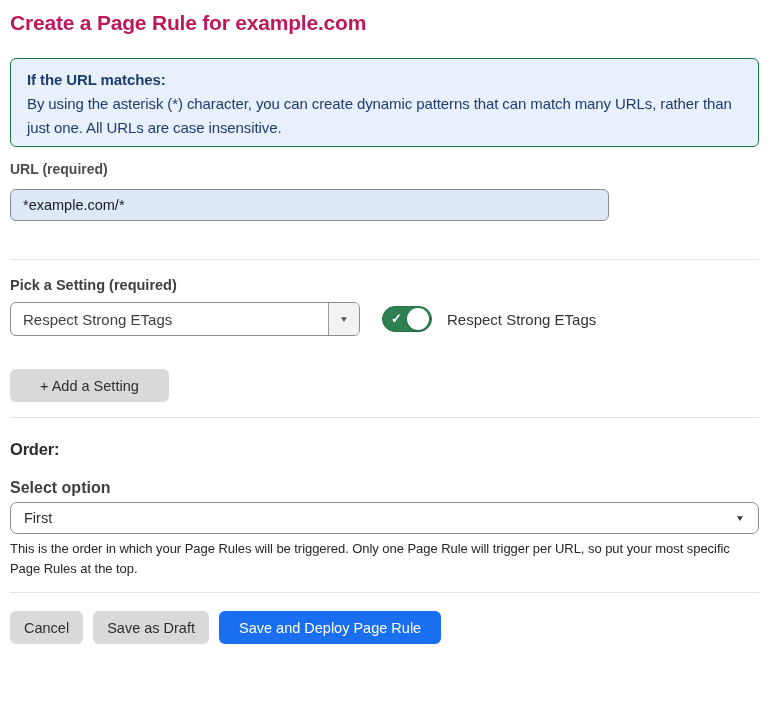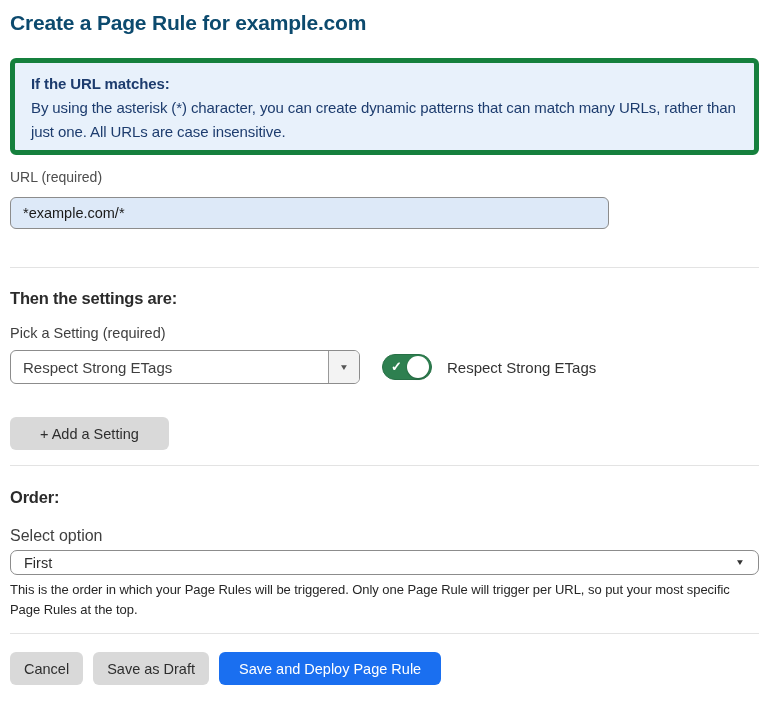--- a/index.html
+++ b/index.html
@@ -2,40 +2,40 @@
 <html><head>
 <meta charset="utf-8">
 <style>
   * { margin: 0; padding: 0; box-sizing: border-box; }
   html, body { width: 769px; height: 718px; background: #ffffff; overflow: hidden; }
   body { font-family: "Liberation Sans", sans-serif; color: #2b2b2b; }
   .page { padding: 0 10px; width: 769px; }
 
   h1.page-title {
     margin-top: 10px;
-    font-size: 21px; line-height: 26px; font-weight: 700; color: #0c4a6e;
+    font-size: 21px; line-height: 26px; font-weight: 700; color: #be185d;
     letter-spacing: -0.2px;
   }
 
   .info-box {
     margin-top: 22px;
     background: #e8f1fb;
-    border: 5px solid #15803d;
+    border: 1px solid #15803d;
     border-radius: 6px;
     padding: 9px 16px 6px 16px;
     color: #1d3c6e;
     font-size: 15px; line-height: 24px; letter-spacing: -0.1px;
   }
   .info-heading { font-weight: 700; }
   .info-link { color: #2465c2; text-decoration: underline; cursor: pointer; }
 
   .field-label {
     display: block;
     margin-top: 14px;
-    font-size: 14px; line-height: 17px; color: #4d4d4d;
+    font-size: 14px; line-height: 17px; color: #4d4d4d; font-weight: bold;
   }
 
   .url-input {
     display: block;
     margin-top: 11px;
     width: 599px; height: 32px;
     background: #dde9f8;
     border: 1px solid #8c8c8c;
     border-radius: 6px;
     padding: 0 12px;
@@ -106,21 +106,21 @@
     font-size: 14.5px;
     cursor: pointer;
     display: inline-flex; align-items: center; justify-content: center;
   }
   .btn-gray { background: #d9d9d9; color: #2e2e2e; }
   .btn-primary { background: #1a6ff0; color: #ffffff; }
   .add-setting-btn { margin-top: 33px; padding: 0 30px; }
 
   .order-select {
     margin-top: 6px;
-    width: 749px; height: 25px;
+    width: 749px; height: 32px;
     background: #ffffff;
     border: 1px solid #8c8c8c;
     border-radius: 7px;
     display: flex; align-items: center; justify-content: space-between;
     padding: 0 13px;
     font-size: 14.5px; color: #2e2e2e;
     cursor: pointer;
   }
   .chevron-glyph { font-size: 10px; color: #333333; transform: scaleY(0.85); }
 
@@ -144,21 +144,20 @@
   <div class="info-box">
     <div class="info-heading">If the URL matches:</div>
     <div class="info-body">By using the asterisk (*) character, you can create dynamic patterns that can match many URLs, rather than just one. All URLs are case insensitive.</div>
   </div>
 
   <label class="field-label">URL (required)</label>
   <input type="text" class="url-input" value="*example.com/*" style="">
 
   <hr class="divider divider-1">
 
-  <h2 class="section-heading settings-heading">Then the settings are:</h2>
   <label class="field-label pick-label">Pick a Setting (required)</label>
 
   <div class="setting-row">
     <div class="custom-select">
       <span class="select-value">Respect Strong ETags</span>
       <span class="select-arrow-seg">
         <span class="arrow-glyph">▼</span>
       </span>
     </div>
     <div class="toggle" role="switch" aria-checked="true">

